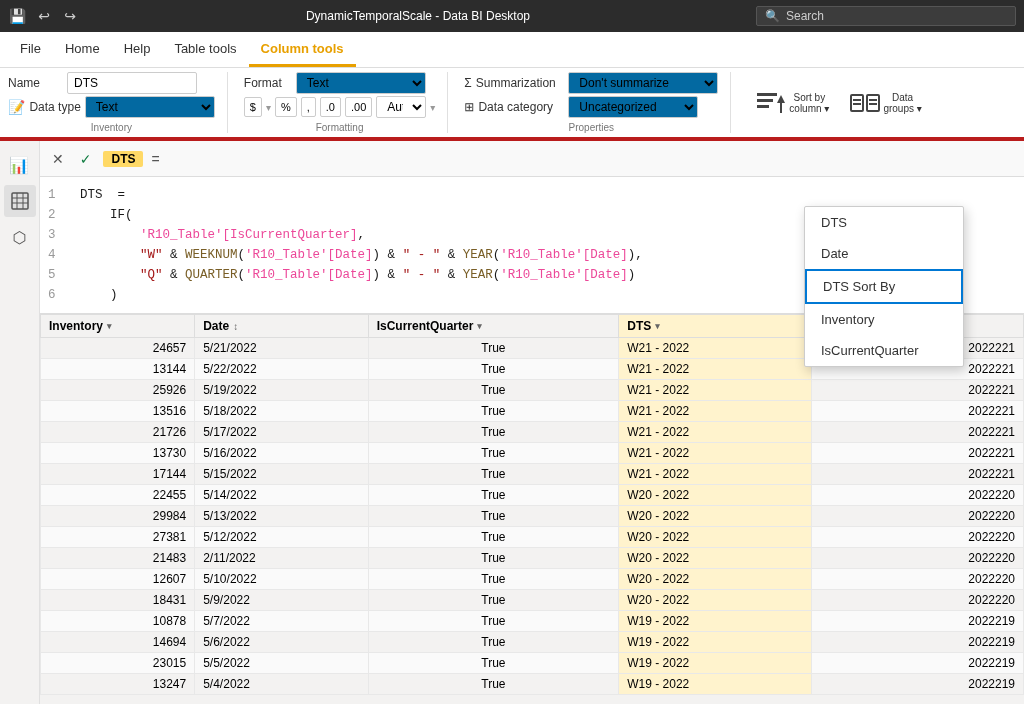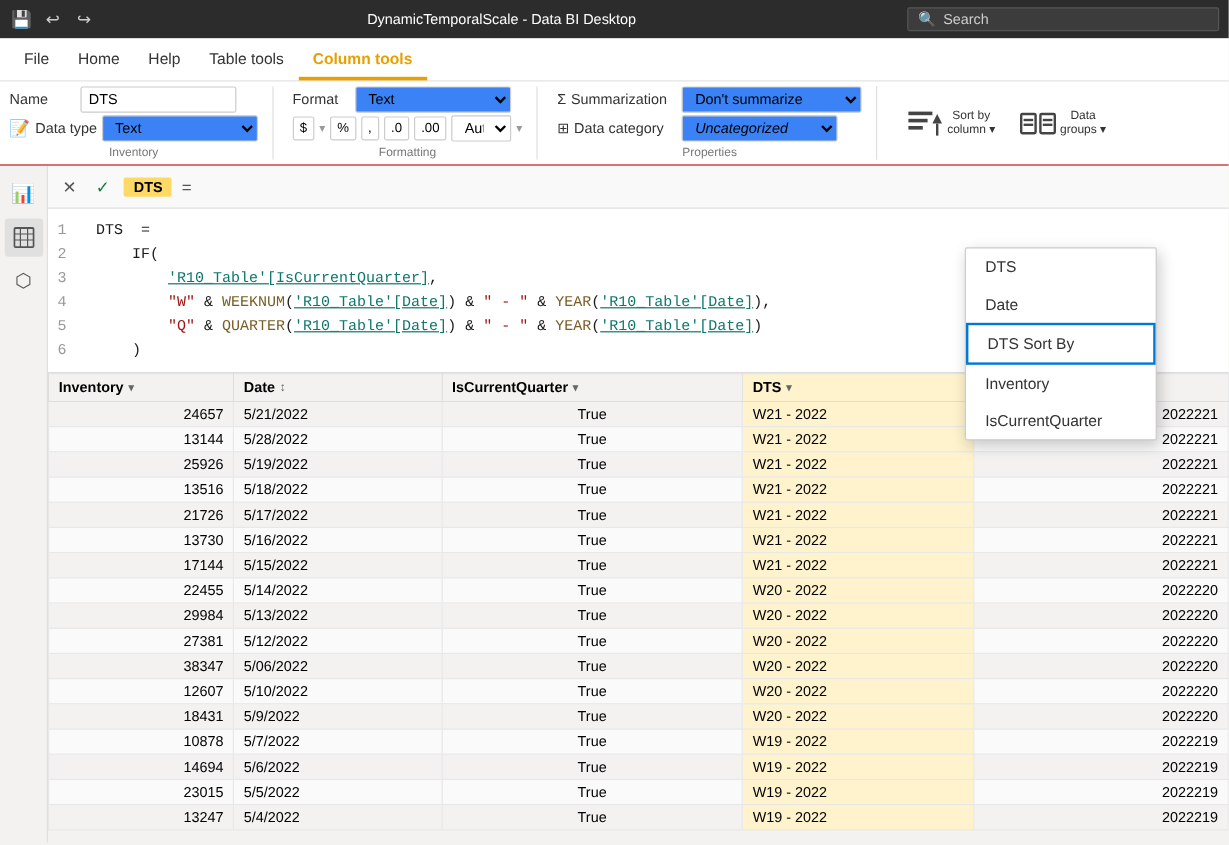--- a/index.html
+++ b/index.html
@@ -51,21 +51,21 @@
     }
     .menu-item.active-tab {
       color: #e8a000;
       border-bottom: 3px solid #e8a000;
       font-weight: 600;
     }
 
     
     .ribbon {
       background: #fff;
-      border-bottom: 1px solid #b91c1c;
+      border-bottom: 4px solid #b91c1c;
       padding: 4px 8px;
       display: flex;
       align-items: center;
       gap: 16px;
       min-height: 64px;
     }
     .ribbon-group {
       display: flex;
       flex-direction: column;
       gap: 2px;
@@ -82,21 +82,21 @@
       font-size: 12px;
       height: 22px;
       background: #fff;
     }
     .ribbon-select {
       border: 1px solid #ccc;
       border-radius: 2px;
       padding: 2px 6px;
       font-size: 12px;
       height: 22px;
-      background: #3b82f6;
+      background: #0369a1;
       min-width: 120px;
     }
     .ribbon-group-label {
       font-size: 10px;
       color: #777;
       text-align: center;
       margin-top: 2px;
     }
     .ribbon-big-btn {
       display: flex;
@@ -194,21 +194,21 @@
       padding: 8px;
       font-family: 'Courier New', monospace;
       font-size: 12.5px;
       line-height: 1.6;
     }
     .dax-line { display: flex; }
     .dax-linenum { color: #999; min-width: 20px; margin-right: 12px; user-select: none; }
     .dax-code { color: #1a1a1a; }
     .dax-string { color: #a31515; }
     .dax-func { color: #795e26; }
-    .dax-colref { color: #0f766e; text-decoration: underline; }
+    .dax-colref { color: #ec4899; }
 
     
     .edit-bar {
       background: #f9f9f9;
       border-bottom: 1px solid #ddd;
       padding: 4px 8px;
       display: flex;
       align-items: center;
       gap: 8px;
       height: 36px;
@@ -272,21 +272,21 @@
     .col-inventory { width: 80px; }
     .col-date { width: 90px; }
     .col-iscurrent { width: 130px; }
     .col-dts { width: 100px; background-color: #fff3cd !important; }
     .col-dts-sort { width: 110px; }
 
     td.right { text-align: right; }
     td.center { text-align: center; }
 
     .summarize-select { min-width: 150px; }
-    .datacategory-select { min-width: 130px; font-style: italic; }
+    .datacategory-select { min-width: 130px; }
   </style>
 </head>
 <body>
 
 <div class="titlebar">
   <div style="display:flex;gap:6px;align-items:center;">
     <div class="titlebar-icon">💾</div>
     <div class="titlebar-icon">↩</div>
     <div class="titlebar-icon">↪</div>
   </div>
@@ -493,21 +493,21 @@
         <tbody id="table-body">
         <tr>
     <td class="right">24657</td>
     <td>5/21/2022</td>
     <td class="center">True</td>
     <td style="background:#fff3cd;">W21 - 2022</td>
     <td class="right">2022221</td>
   </tr>
             <tr>
     <td class="right">13144</td>
-    <td>5/28/2022</td>
+    <td>5/22/2022</td>
     <td class="center">True</td>
     <td style="background:#fff3cd;">W21 - 2022</td>
     <td class="right">2022221</td>
   </tr>
             <tr>
     <td class="right">25926</td>
     <td>5/19/2022</td>
     <td class="center">True</td>
     <td style="background:#fff3cd;">W21 - 2022</td>
     <td class="right">2022221</td>
@@ -555,22 +555,22 @@
     <td class="right">2022220</td>
   </tr>
             <tr>
     <td class="right">27381</td>
     <td>5/12/2022</td>
     <td class="center">True</td>
     <td style="background:#fff3cd;">W20 - 2022</td>
     <td class="right">2022220</td>
   </tr>
             <tr>
-    <td class="right">38347</td>
-    <td>5/06/2022</td>
+    <td class="right">21483</td>
+    <td>2/11/2022</td>
     <td class="center">True</td>
     <td style="background:#fff3cd;">W20 - 2022</td>
     <td class="right">2022220</td>
   </tr>
             <tr>
     <td class="right">12607</td>
     <td>5/10/2022</td>
     <td class="center">True</td>
     <td style="background:#fff3cd;">W20 - 2022</td>
     <td class="right">2022220</td>

